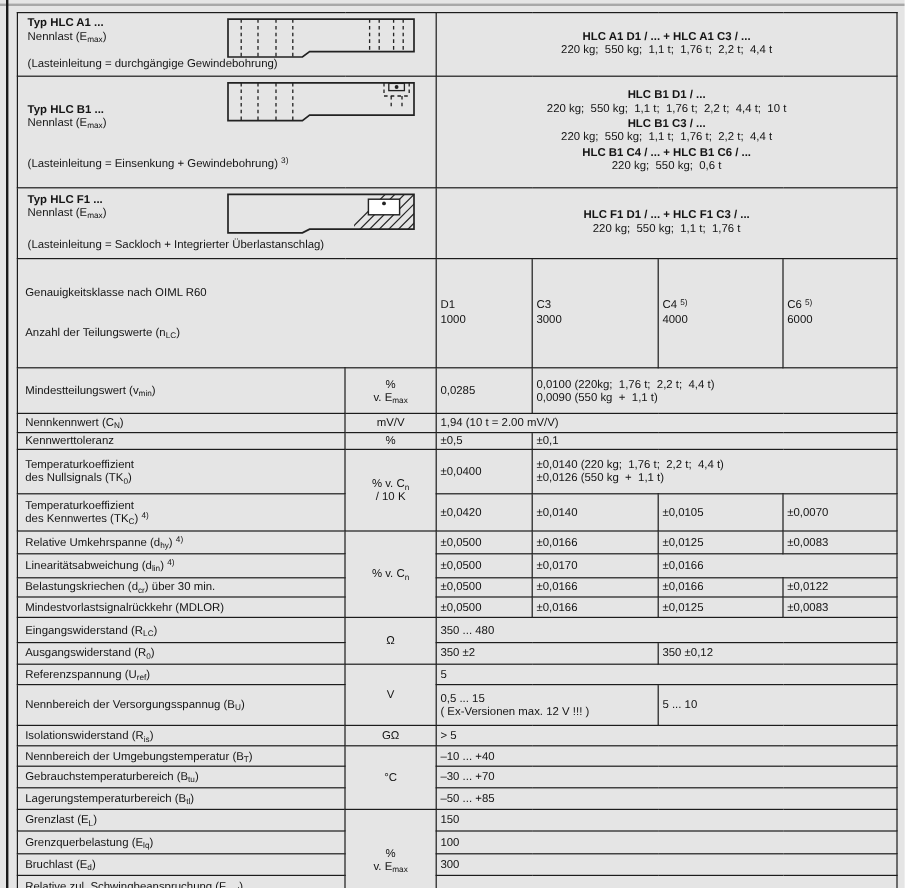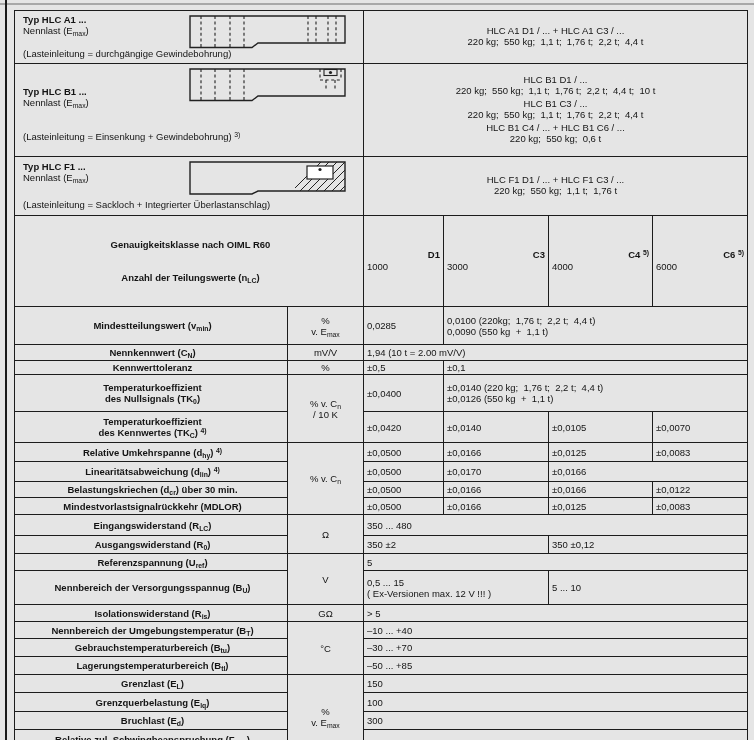--- a/index.html
+++ b/index.html
@@ -3,36 +3,36 @@
 <meta charset="utf-8">
 <style>
   html,body{margin:0;padding:0;background:#ffffff;}
   .page{position:relative;width:754px;height:740px;background:#e5e5e5;overflow:hidden;
         font-family:"Liberation Sans","DejaVu Sans",sans-serif;color:#141414;}
   .top-rule{position:absolute;left:0;top:3px;width:754px;height:2px;background:#a8a8a8;}
   .left-rule{position:absolute;left:5px;top:0;width:2px;height:740px;background:#1a1a1a;}
   table.ds{position:absolute;left:14px;top:10px;width:733px;border-collapse:collapse;table-layout:fixed;}
   td{border:1.5px solid #1c1c1c;padding:1px 3px;font-size:9.5px;line-height:11px;
      vertical-align:middle;overflow:hidden;}
-  .lbl{font-weight:bold;text-align:center;padding-left:6px;white-space:pre-wrap;}
+  .lbl{font-weight:normal;text-align:left;padding-left:6px;white-space:pre-wrap;}
   .unit{text-align:center;white-space:pre-wrap;}
   .val{white-space:pre-wrap;}
   sub{font-size:0.72em;vertical-align:-0.3em;line-height:0;}
   sup{font-size:0.72em;vertical-align:0.45em;line-height:0;}
   
   .typecell{position:relative;padding:0;vertical-align:top;}
   .typecell .inner{position:relative;width:100%;height:100%;}
   .t-title{position:absolute;left:8px;font-weight:bold;font-size:9.5px;line-height:11px;white-space:pre-wrap;}
   .t-sub{position:absolute;left:8px;font-size:9.5px;line-height:11px;white-space:pre-wrap;}
   .t-note{position:absolute;left:8px;font-size:9.5px;white-space:pre-wrap;}
   .drawing{position:absolute;right:16px;top:3px;}
   .varcell{text-align:center;vertical-align:middle;padding:1px 2px;}
-  .v-head{font-weight:normal;font-size:9.5px;line-height:11px;white-space:pre-wrap;}
+  .v-head{font-weight:bold;font-size:9.5px;line-height:11px;white-space:pre-wrap;}
   .v-caps{font-size:9.5px;line-height:11px;white-space:pre-wrap;margin-bottom:2px;}
-  .acc-name{font-weight:bold;text-align:right;line-height:12px;}
+  .acc-name{font-weight:normal;text-align:left;line-height:12px;}
   .acc-n{text-align:left;line-height:12px;}
 </style>
 </head>
 <body>
 
 <div class="page">
   <div class="top-rule"></div>
   <div class="left-rule"></div>
 
   <table class="ds">

